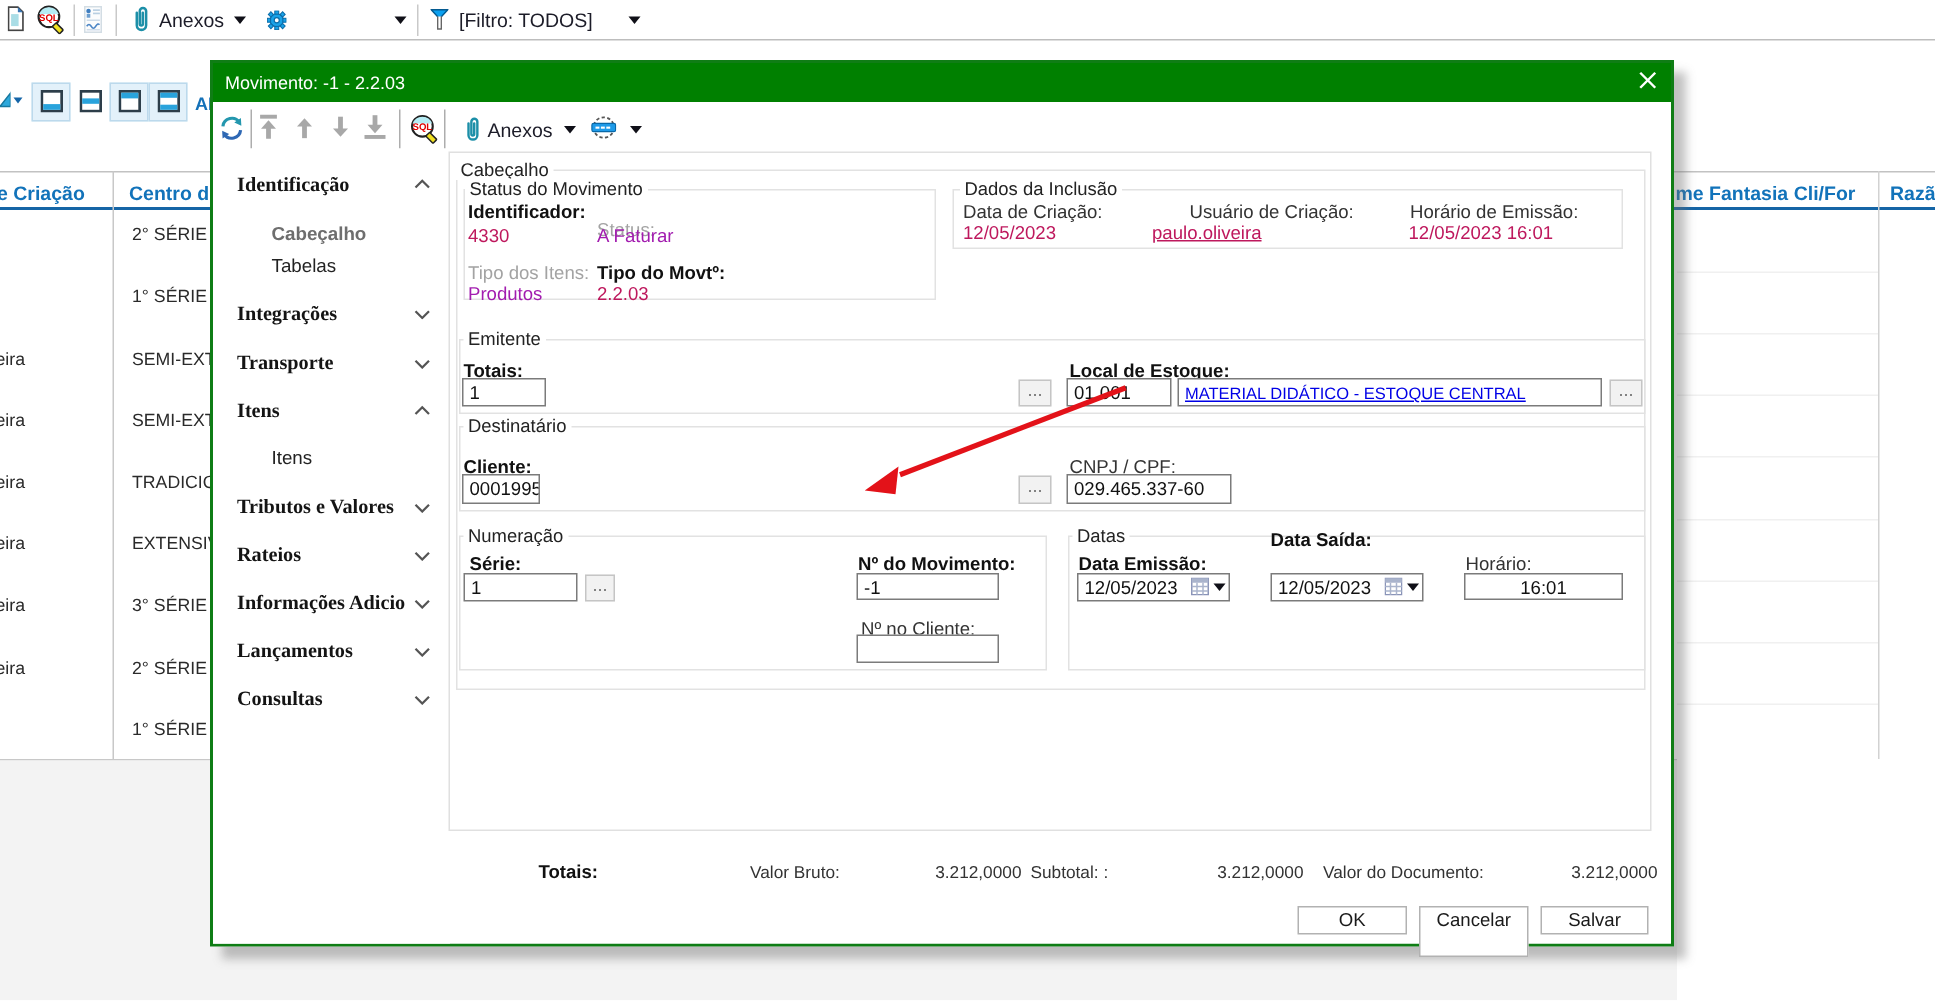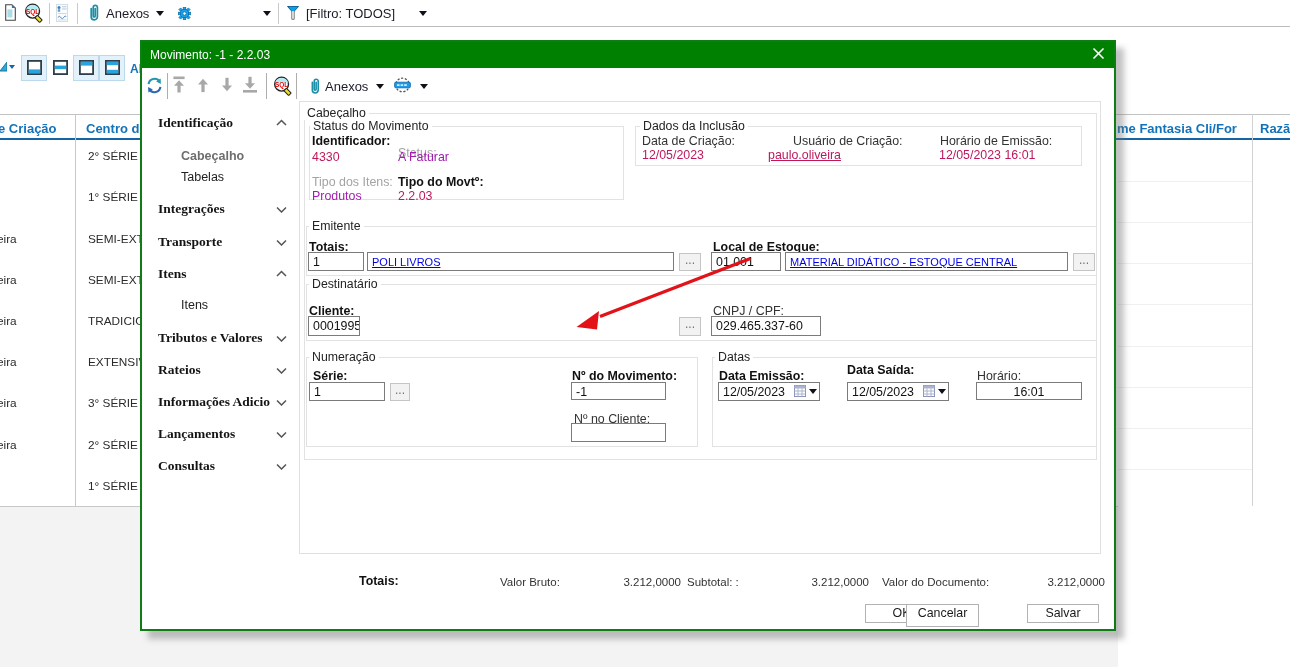--- a/index.html
+++ b/index.html
@@ -297,21 +297,20 @@
       <div class="abs val" style="left:342px;top:46px;">12/05/2023</div>
       <div class="abs labn" style="left:493px;top:32px;">Usuário de Criação:</div>
       <div class="abs val" style="left:468px;top:46px;text-decoration:underline;">paulo.oliveira</div>
       <div class="abs labn" style="left:640px;top:32px;">Horário de Emissão:</div>
       <div class="abs val" style="left:639px;top:46px;">12/05/2023 16:01</div>
 
       <div class="abs gbox" style="left:6px;top:124px;width:791px;height:50px;"></div>
       <div class="abs grouplab" style="left:9px;top:117px;">Emitente</div>
       <div class="abs lab" style="left:9px;top:138px;">Totais:</div>
       <div class="abs inp" style="left:8px;top:150px;width:56px;height:19px;">1</div>
-      <div class="abs inp" style="left:67px;top:150px;width:307px;height:19px;"><span class="link">POLI LIVROS</span></div>
       <div class="abs dots" style="left:379px;top:151px;width:22px;height:18px;">...</div>
       <div class="abs lab" style="left:413px;top:138px;">Local de Estoque:</div>
       <div class="abs inp" style="left:411px;top:150px;width:70px;height:19px;">01.001</div>
       <div class="abs inp" style="left:485px;top:150px;width:283px;height:19px;"><span class="link">MATERIAL DIDÁTICO - ESTOQUE CENTRAL</span></div>
       <div class="abs dots" style="left:773px;top:151px;width:22px;height:18px;">...</div>
 
       <div class="abs gbox" style="left:6px;top:182px;width:791px;height:57px;"></div>
       <div class="abs grouplab" style="left:9px;top:175px;">Destinatário</div>
       <div class="abs lab" style="left:9px;top:202px;">Cliente:</div>
       <div class="abs inp" style="left:8px;top:214px;width:52px;height:20px;">0001995</div>
@@ -335,21 +334,21 @@
       <div class="abs inp" style="left:418px;top:280px;width:102px;height:19px;">12/05/2023</div>
       <svg class="abs" style="left:494px;top:283px;" width="12" height="12" viewBox="0 0 12 12">
         <rect x="0.5" y="0.5" width="11" height="11" fill="#fff" stroke="#8a94b8" stroke-width="1"></rect>
         <rect x="0.5" y="0.5" width="11" height="3" fill="#aab4cc"></rect>
         <line x1="4" y1="3.5" x2="4" y2="11.5" stroke="#aab4cc" stroke-width="1"></line>
         <line x1="8" y1="3.5" x2="8" y2="11.5" stroke="#aab4cc" stroke-width="1"></line>
         <line x1="0.5" y1="6" x2="11.5" y2="6" stroke="#aab4cc" stroke-width="1"></line>
         <line x1="0.5" y1="9" x2="11.5" y2="9" stroke="#aab4cc" stroke-width="1"></line>
       </svg>
       <div class="abs caret" style="left:509px;top:287px;"></div>
-      <div class="abs lab" style="left:547px;top:261px;">Data Saída:</div>
+      <div class="abs lab" style="left:547px;top:251px;">Data Saída:</div>
       <div class="abs inp" style="left:547px;top:280px;width:102px;height:19px;">12/05/2023</div>
       <svg class="abs" style="left:623px;top:283px;" width="12" height="12" viewBox="0 0 12 12">
         <rect x="0.5" y="0.5" width="11" height="11" fill="#fff" stroke="#8a94b8" stroke-width="1"></rect>
         <rect x="0.5" y="0.5" width="11" height="3" fill="#aab4cc"></rect>
         <line x1="4" y1="3.5" x2="4" y2="11.5" stroke="#aab4cc" stroke-width="1"></line>
         <line x1="8" y1="3.5" x2="8" y2="11.5" stroke="#aab4cc" stroke-width="1"></line>
         <line x1="0.5" y1="6" x2="11.5" y2="6" stroke="#aab4cc" stroke-width="1"></line>
         <line x1="0.5" y1="9" x2="11.5" y2="9" stroke="#aab4cc" stroke-width="1"></line>
       </svg>
       <div class="abs caret" style="left:638px;top:287px;"></div>
@@ -358,21 +357,21 @@
     </div>
     <div class="abs" id="dlgtotals" style="left:0;top:514px;width:972px;height:73px;background:#fff;">
       <div class="abs lab" style="left:217px;top:18px;">Totais:</div>
       <div class="abs tot" style="left:358px;top:20px;">Valor Bruto:</div>
       <div class="abs tot" style="left:433px;top:20px;width:106px;text-align:right;">3.212,0000</div>
       <div class="abs tot" style="left:545px;top:20px;">Subtotal: :</div>
       <div class="abs tot" style="left:621px;top:20px;width:106px;text-align:right;">3.212,0000</div>
       <div class="abs tot" style="left:740px;top:20px;">Valor do Documento:</div>
       <div class="abs tot" style="left:857px;top:20px;width:106px;text-align:right;">3.212,0000</div>
       <div class="abs btn" style="left:723px;top:48px;width:73px;height:19px;line-height:17px;">OK</div>
-      <div class="abs btn" style="left:764px;top:48px;width:73px;height:23px;line-height:17px;">Cancelar</div>
+      <div class="abs btn" style="left:804px;top:48px;width:73px;height:34px;line-height:17px;">Cancelar</div>
       <div class="abs btn" style="left:885px;top:48px;width:72px;height:19px;line-height:17px;">Salvar</div>
     </div>
   </div>
 
   <svg class="abs" style="left:0;top:0;width:1290px;height:667px;pointer-events:none;" viewBox="0 0 1290 667">
     <line x1="750.5" y1="258.5" x2="600" y2="316.5" stroke="#e31219" stroke-width="3.4"></line>
     <polygon points="576.5,327 599,311 597,329.5" fill="#e31219"></polygon>
   </svg>
 
 </div>

